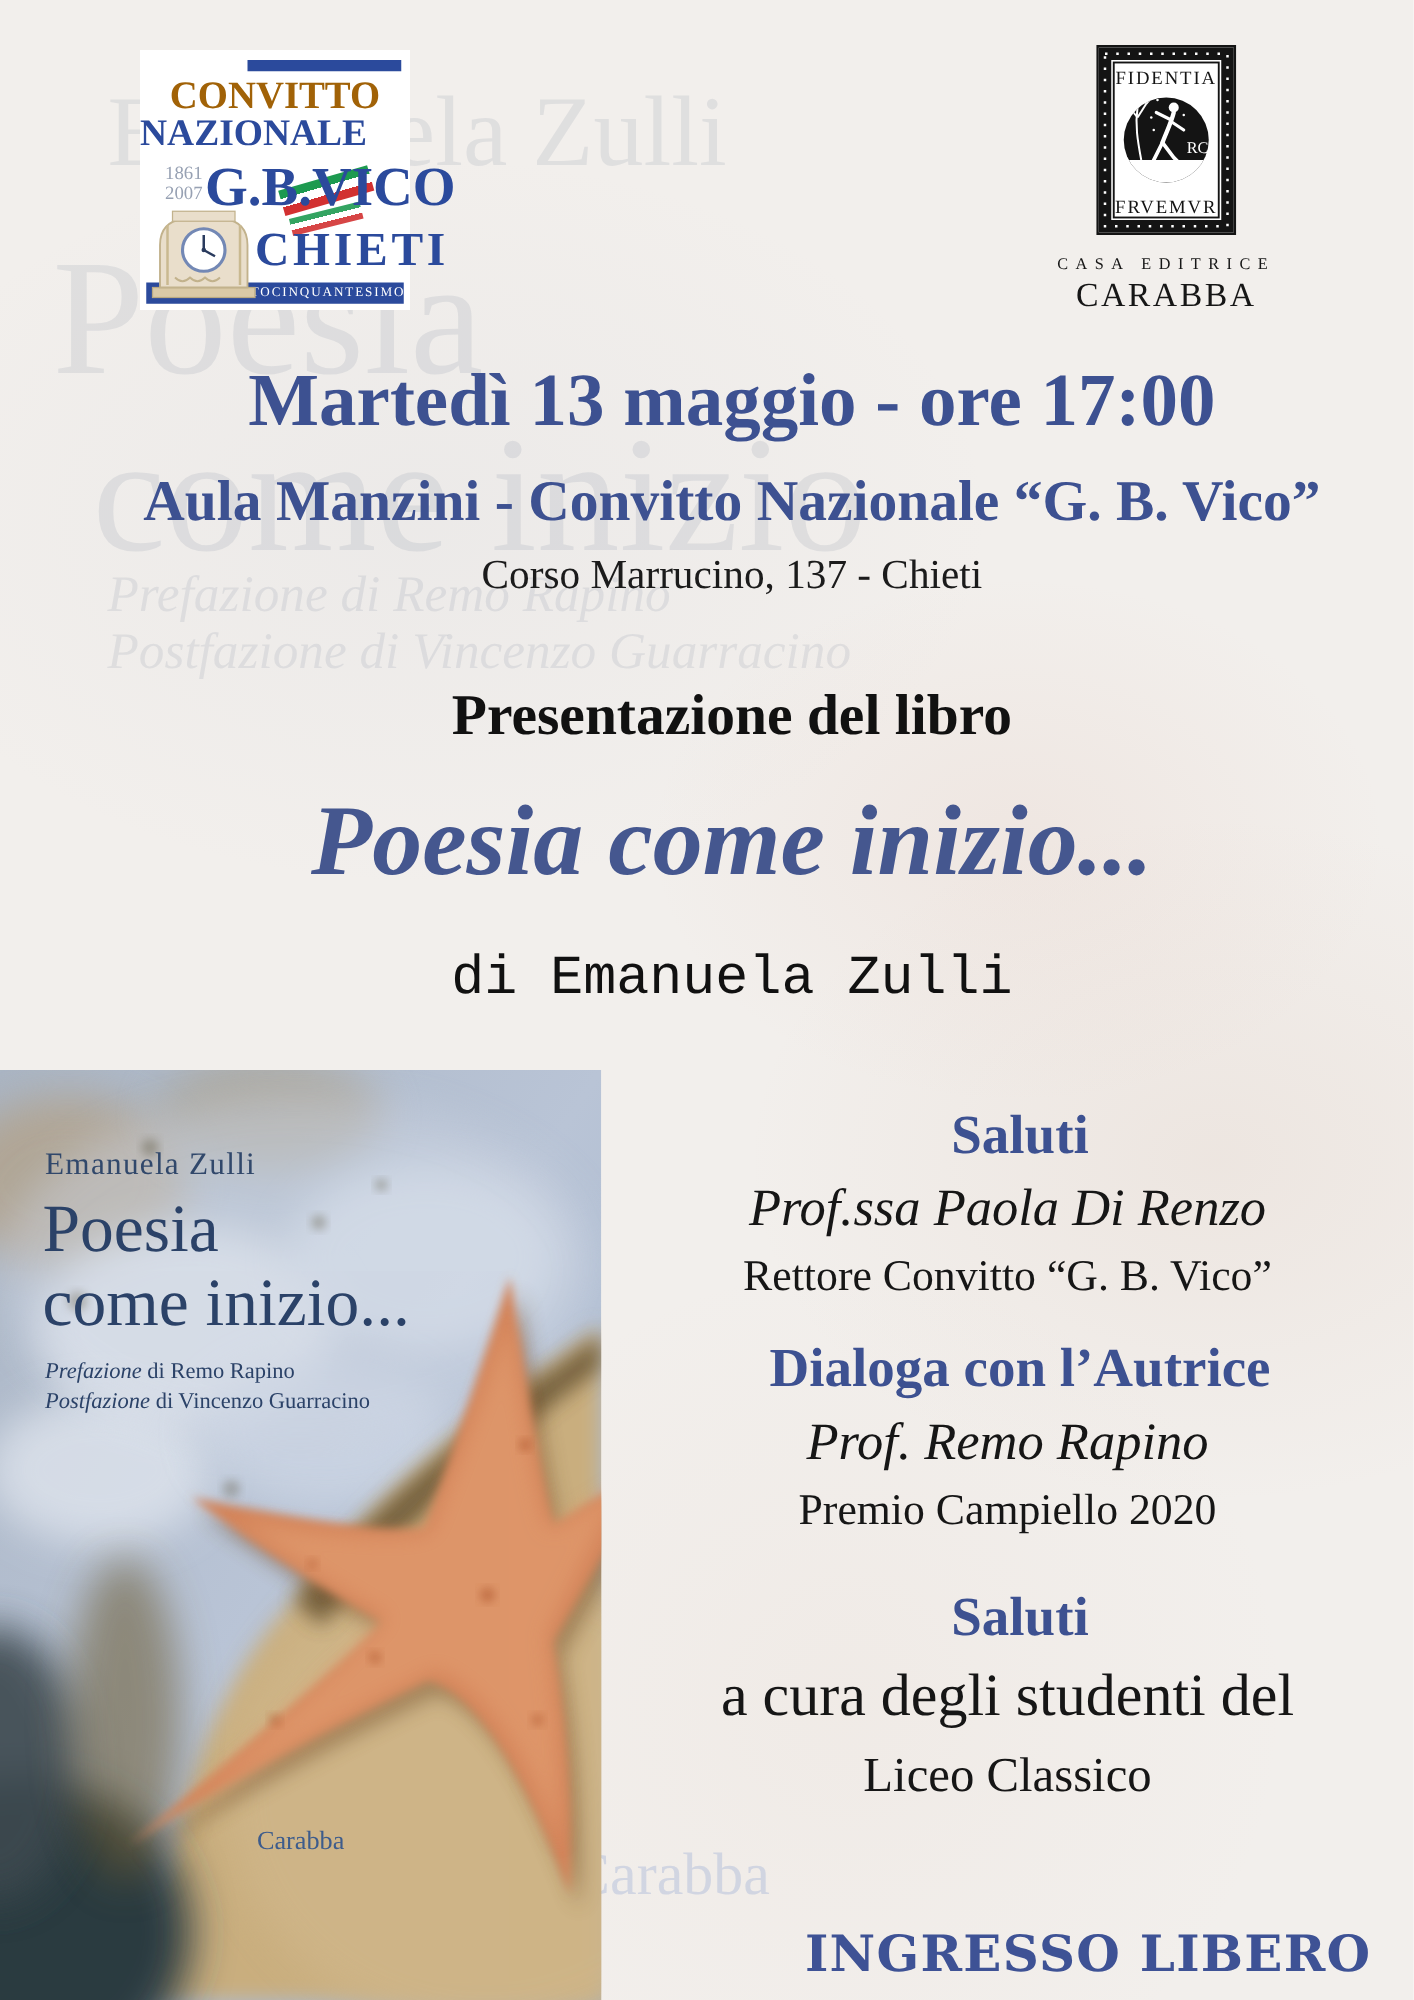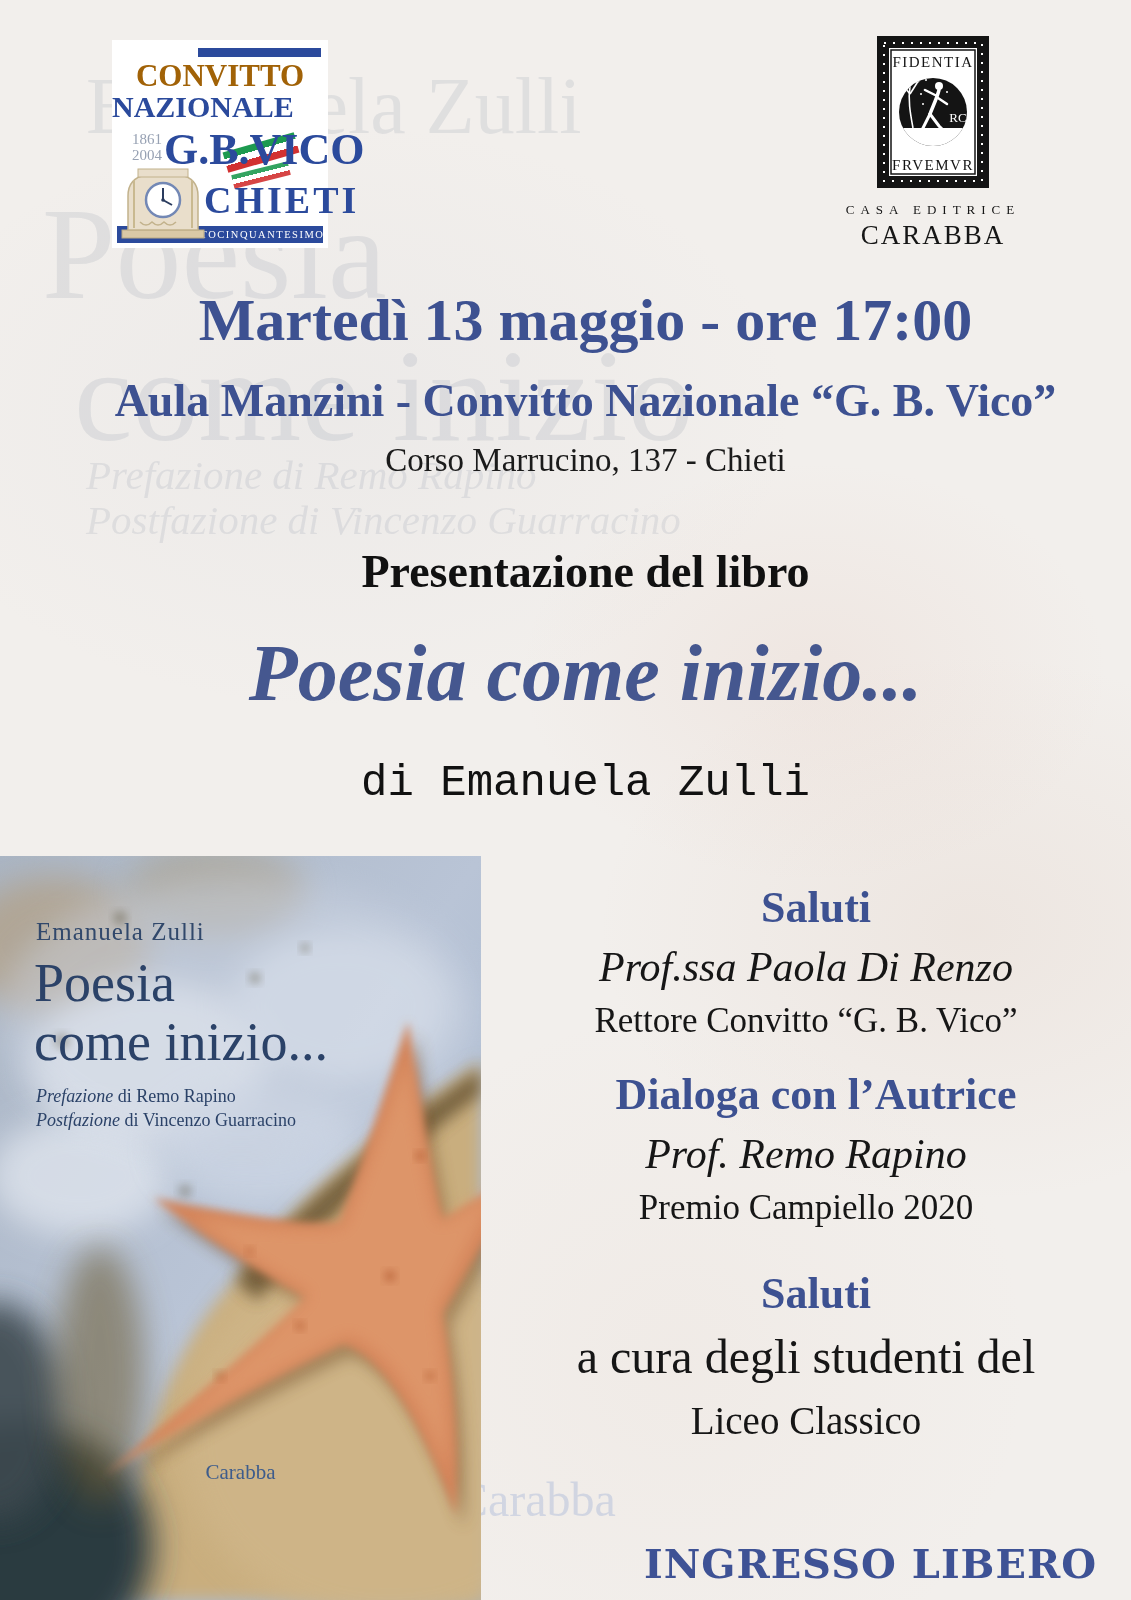--- a/index.html
+++ b/index.html
@@ -87,21 +87,21 @@
   <div class="ghost g-pref">Prefazione di Remo Rapino</div>
   <div class="ghost g-post">Postfazione di Vincenzo Guarracino</div>
   <div class="ghost g-carabba">Carabba</div>
 
   <div class="logo-convitto">
     <div class="lc-bar-top"></div>
     <div class="lc-l1">CONVITTO</div>
     <div class="lc-l2">NAZIONALE</div>
     <div class="lc-years">
       <div>1861</div>
-      <div>2004</div>
+      <div>2007</div>
     </div>
     <div class="lc-ribbon"></div>
     <div class="lc-ribbon2"></div>
     <div class="lc-l3">G.B.VICO</div>
     <div class="lc-l4">CHIETI</div>
     <svg class="lc-clock" width="86" height="74" viewBox="0 0 86 74">
       <rect x="2" y="64" width="82" height="8" fill="#d9c9a6" stroke="#b9a981" stroke-width="1"></rect>
       <path d="M8,64 L8,30 Q8,12 26,9 L60,9 Q78,12 78,30 L78,64 Z" fill="#e9decb" stroke="#c2b28c" stroke-width="1.5"></path>
       <rect x="18" y="3" width="50" height="8" fill="#e9decb" stroke="#c2b28c" stroke-width="1"></rect>
       <line x1="14" y1="14" x2="14" y2="62" stroke="#c9b990" stroke-width="2"></line>

